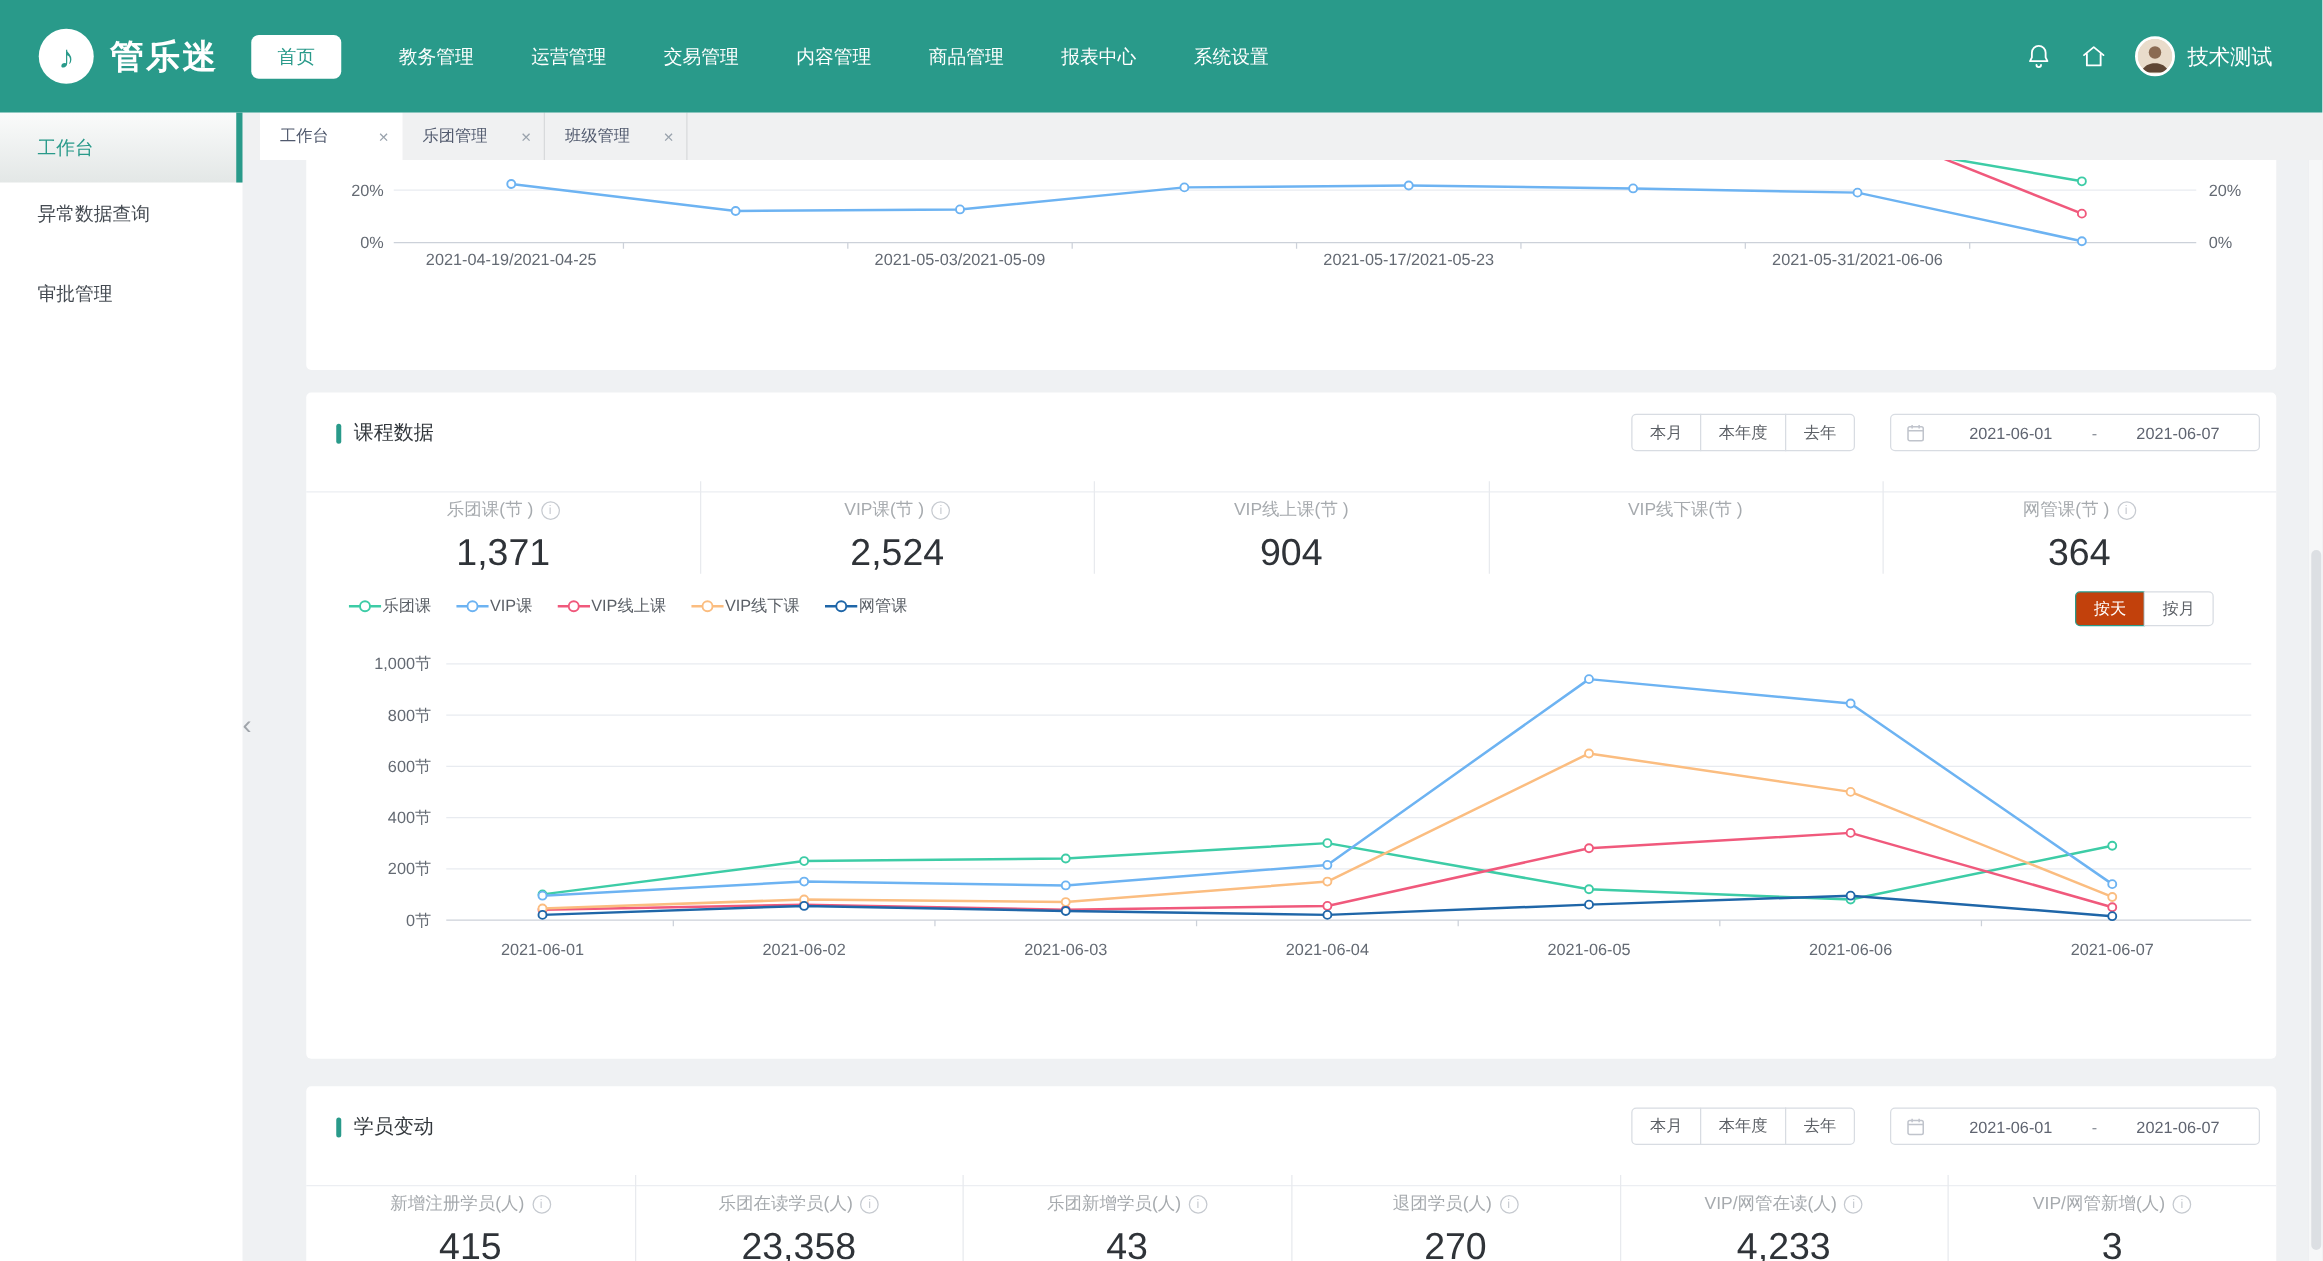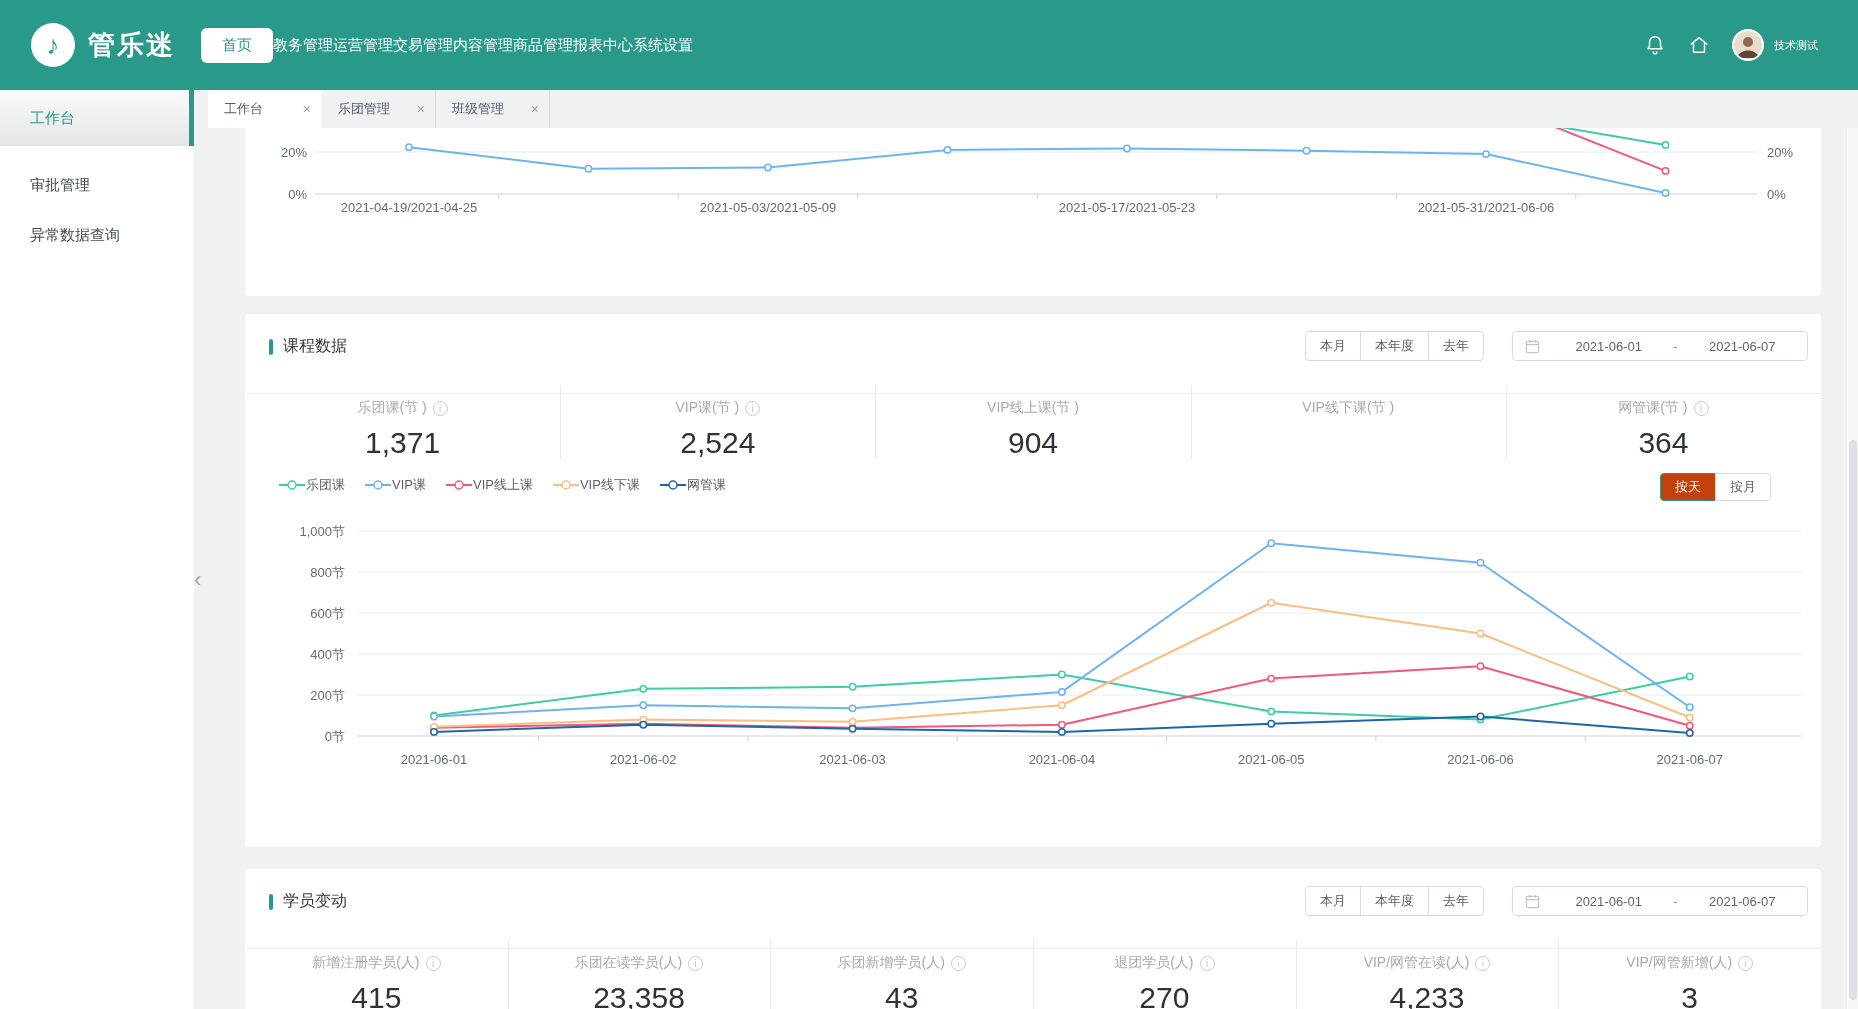--- a/index.html
+++ b/index.html
@@ -4,27 +4,27 @@
 <style>
   *{margin:0;padding:0;box-sizing:border-box}
   html,body{width:1858px;height:1009px;overflow:hidden}
   body{position:relative;background:#eff1f3;font-family:"Liberation Sans","DejaVu Sans",sans-serif}
 
   
   .navbar{position:absolute;left:0;top:0;width:100%;height:90px;background:#299a8a;display:flex;align-items:center;z-index:30}
   .logo{display:flex;align-items:center;margin-left:30px}
   .logo-icon svg{display:block}
   .logo-text{color:#fff;font-size:27px;font-weight:bold;margin-left:12px;letter-spacing:2px}
-  .nav-menu{display:flex;align-items:center;margin-left:26px;}
+  .nav-menu{display:flex;align-items:center;margin-left:26px;gap:46px}
   .nav-item{color:#fff;font-size:15px;cursor:pointer;position:relative;white-space:nowrap}
   .nav-item.active{background:#fff;color:#299a8a;padding:8px 21px;border-radius:6px}
   .nav-right{position:absolute;right:40px;display:flex;align-items:center;gap:22px}
   .icon-btn{display:flex;cursor:pointer}
   .avatar{width:32px;height:32px;border-radius:50%;overflow:hidden;border:2px solid #fff;background:#fff;display:flex}
-  .username{color:#fff;font-size:11px;margin-left:-12px}
+  .username{color:#fff;font-size:17px;margin-left:-12px}
 
   
   .sidebar{position:absolute;left:0;top:90px;bottom:0;width:194px;background:#fff;z-index:20}
   .side-item{height:50px;display:flex;align-items:center;padding-left:30px;font-size:15px;color:#454b52;position:relative;cursor:pointer}
   .side-item.active{height:56px;color:#299a8a;background:linear-gradient(180deg,#fafbfb 0%,#e3e7e6 100%)}
   .side-item.active::after{content:'';position:absolute;right:0;top:0;bottom:0;width:5px;background:#299a8a}
   .side-item.gap{margin-top:14px}
 
   
   .tabbar{position:absolute;left:194px;top:90px;right:0;height:38px;background:#f0f1f2;display:flex;align-items:stretch;padding-left:14px;z-index:10}
@@ -121,22 +121,22 @@
         <circle cx="14" cy="11" r="5" fill="#8a6a52"></circle>
         <path d="M3 27c1.5-5.5 6.5-7.5 11-7.5s9.5 2 11 7.5z" fill="#5f4634"></path>
       </svg>
     </span>
     <span class="username">技术测试</span>
   </div>
 </header>
 
 <aside class="sidebar" id="sidebar">
     <div class="side-item active">工作台</div>
+    <div class="side-item">异常数据查询</div>
     <div class="side-item gap">审批管理</div>
-    <div class="side-item">异常数据查询</div>
   </aside>
 
 <div class="tabbar" id="tabbar">
     <div class="tab active">
       <span class="tab-label">工作台</span>
       <span class="tab-close">×</span>
     </div>
     <div class="tab">
       <span class="tab-label">乐团管理</span>
       <span class="tab-close">×</span>

